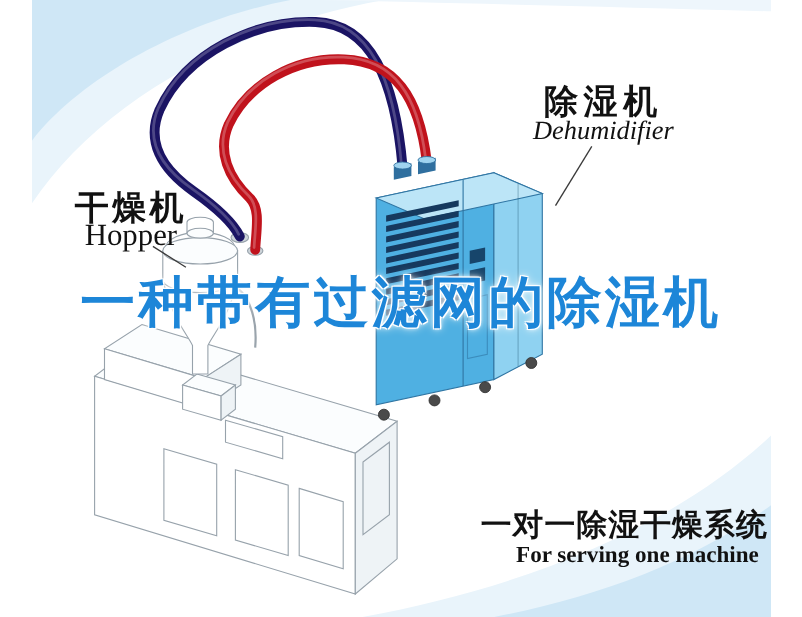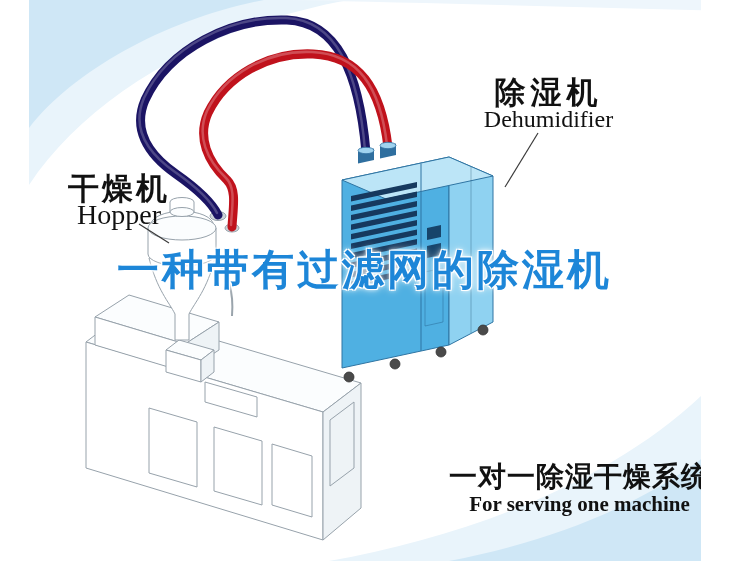--- a/index.html
+++ b/index.html
@@ -15,32 +15,32 @@
   .fw   { fill:#ffffff; }
   .fs   { fill:#eef3f6; }
   .fwl  { fill:#fbfdfe; }
   .leader { stroke:#3a3a3a; stroke-width:1.2; }
 
   .txt { position:absolute; color:#111; text-align:center; }
   .zh  { font-weight:bold; font-family:"Liberation Sans", sans-serif; }
   .en  { font-family:"Liberation Serif", serif; }
 
   .lbl-dh-zh { left:430px; top:72px;  width:180px; font-size:31px; letter-spacing:5px; }
-  .lbl-dh-en { left:430px; top:106px; width:180px; font-size:24px; }
+  .lbl-dh-en { left:430px; top:106px; width:180px; font-size:24px;font-style:italic; }
   .lbl-hp-zh { left:28px;  top:168px; width:125px; font-size:31px; letter-spacing:3px; }
   .lbl-hp-en { left:28px;  top:199px; width:125px; font-size:28px; }
 
   .watermark { position:absolute; left:0; right:0; text-align:center; font-weight:bold;
     font-family:"Liberation Sans", sans-serif; letter-spacing:3px;
     text-shadow: 1px 1px 0 #fff, -1px -1px 0 #fff, 1px -1px 0 #fff, -1px 1px 0 #fff,
                  0 0 4px #fff, 0 0 9px rgba(255,255,255,.95); }
-  .wm1 { top:242px; font-size:42px; }
+  .wm1 { top:242px; font-size:50px; }
   .wm2 { top:290px; font-size:42px; }
 
-  .cap-zh { left:405px; top:458px; width:292px; font-size:28px; letter-spacing:1px; }
+  .cap-zh { left:393px; top:458px; width:292px; font-size:28px; letter-spacing:1px; }
   .cap-en { left:405px; top:492px; width:292px; font-size:21px;font-weight:bold; }
 </style>
 </head>
 <body>
 
 <div class="stage">
 
   <svg width="729" height="561" viewBox="0 0 729 561">
 
     <g>

